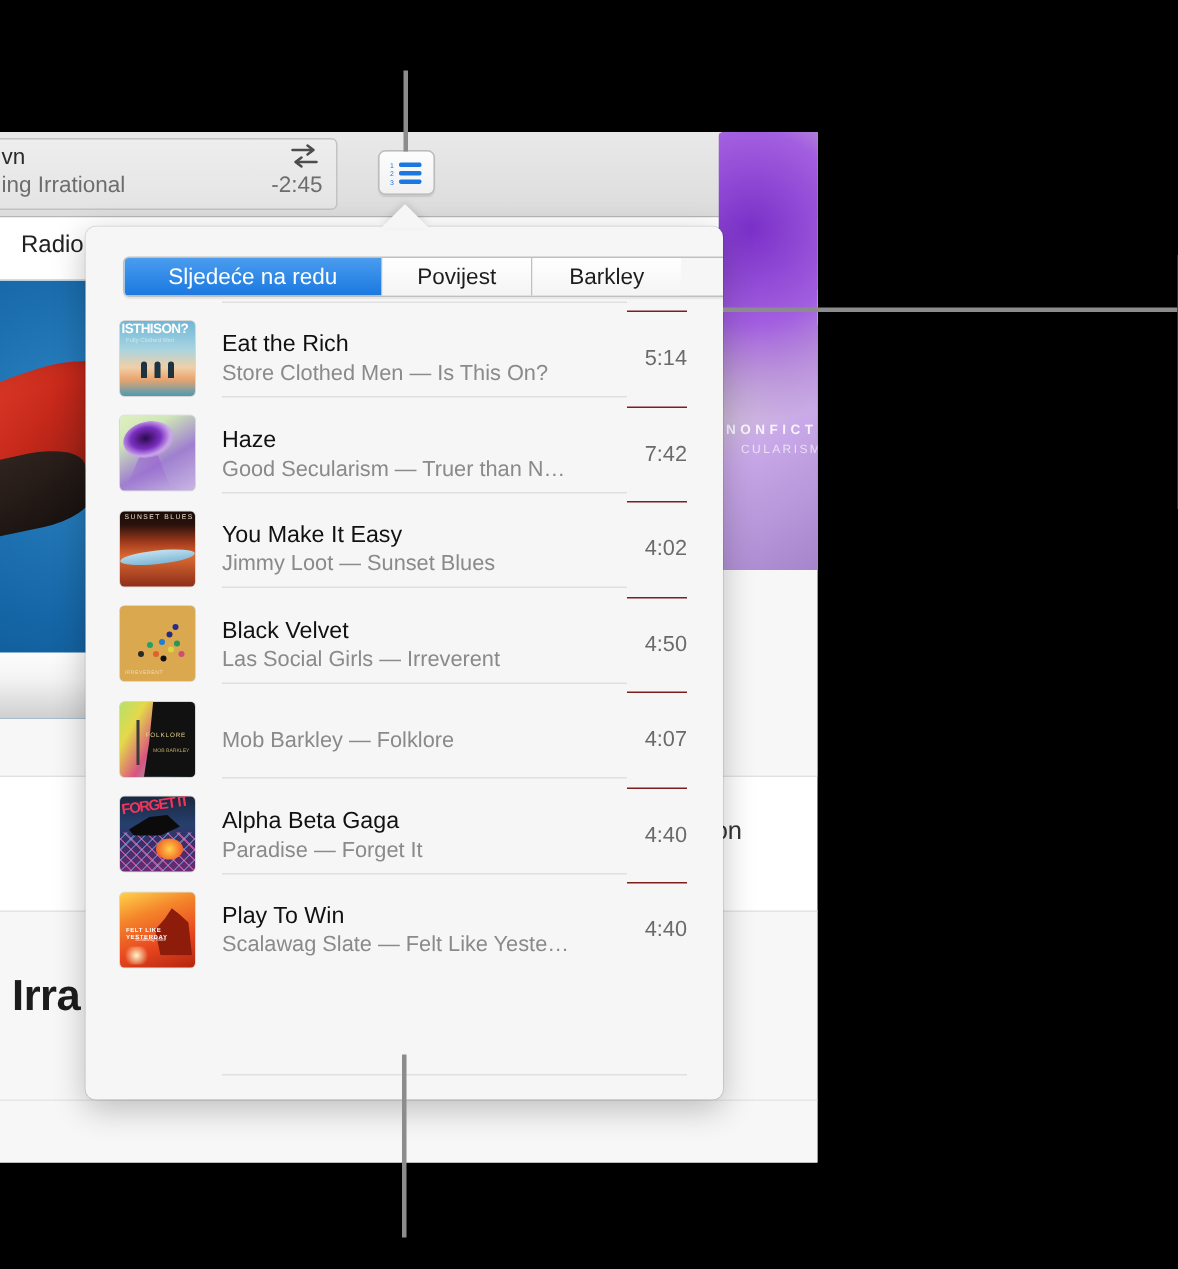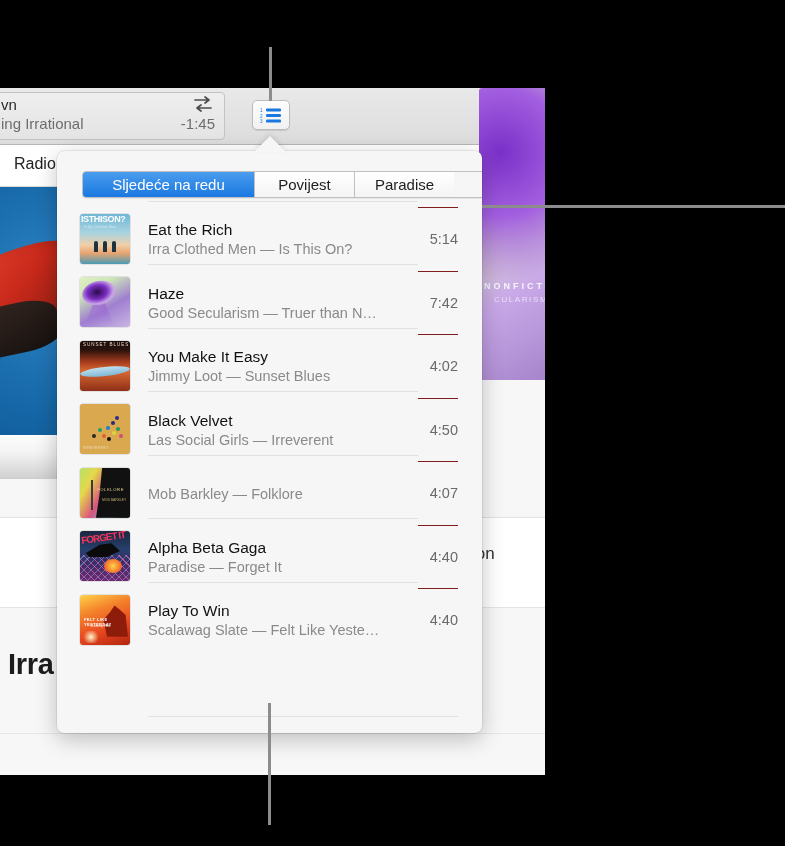--- a/index.html
+++ b/index.html
@@ -248,21 +248,21 @@
 <body>
 
 <div id="root">
 
   <div class="app-window">
 
     <div class="toolbar">
       <div class="lcd">
         <div class="lcd-title">vn</div>
         <div class="lcd-sub">ing Irrational</div>
-        <div class="lcd-time">-1:45</div>
+        <div class="lcd-time">-2:45</div>
         <svg class="repeat-icon" viewBox="0 0 22 18">
           <path d="M3 5 H16 M13 2 L17 5 L13 8" fill="none" stroke="#4d4d4d" stroke-width="1.7" stroke-linecap="round" stroke-linejoin="round"></path>
           <path d="M19 13 H6 M9 10 L5 13 L9 16" fill="none" stroke="#4d4d4d" stroke-width="1.7" stroke-linecap="round" stroke-linejoin="round"></path>
         </svg>
       </div>
       <div class="search-field">
         <svg width="14" height="14" viewBox="0 0 14 14">
           <circle cx="6" cy="6" r="4.2" fill="none" stroke="#7c7c7c" stroke-width="1.3"></circle>
           <path d="M9.2 9.2 L12.6 12.6" stroke="#7c7c7c" stroke-width="1.4" stroke-linecap="round"></path>
         </svg>
@@ -310,36 +310,36 @@
       <rect x="6" y="12.6" width="15" height="3" rx="1.2" fill="#1a78e0"></rect>
     </svg>
   </div>
 
   <div class="popover-arrow"></div>
   <div class="popover">
 
     <div class="seg">
       <div class="seg-item active" style="width:172px">Sljedeće na redu</div>
       <div class="seg-item" style="width:100px">Povijest</div>
-      <div class="seg-item" style="width:99px">Paradise</div>
+      <div class="seg-item" style="width:99px">Barkley</div>
     </div>
 
     <div class="track-list">
 
       <div class="track">
         <div class="art a1">
           <span class="cap">ISTHISON?</span>
             <span class="sub">Fully Clothed Men</span>
           <span class="f" style="left:14px"></span>
             <span class="f" style="left:23px"></span>
             <span class="f" style="left:32px"></span>
         </div>
         <div class="track-mid">
           <div class="track-name">Eat the Rich</div>
-          <div class="track-sub">Irra Clothed Men — Is This On?</div>
+          <div class="track-sub">Store Clothed Men — Is This On?</div>
         </div>
         <div class="track-time">5:14</div>
       </div>
 
       <div class="track">
         <div class="art a2">
           <span class="ray"></span>
             <span class="beam"></span>
         </div>
         <div class="track-mid">

